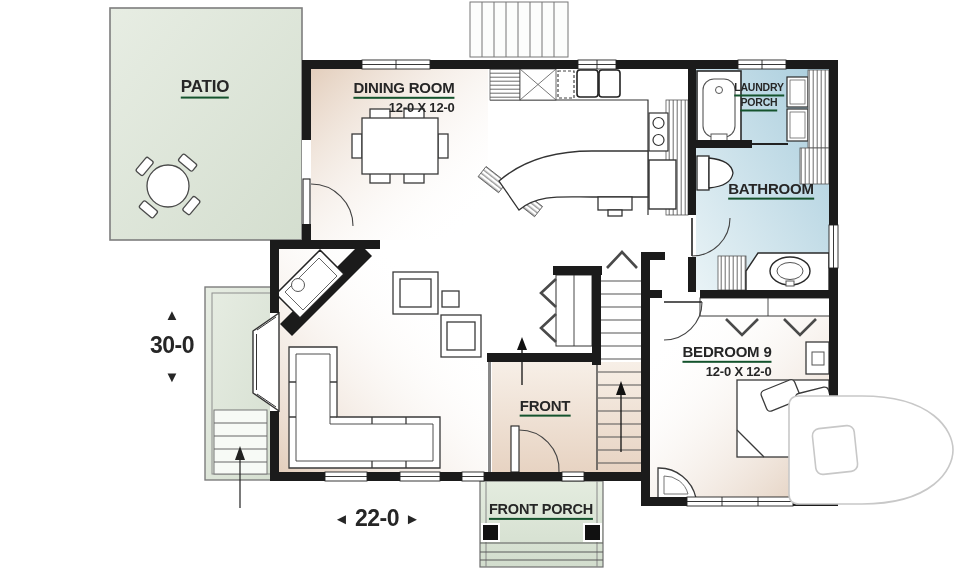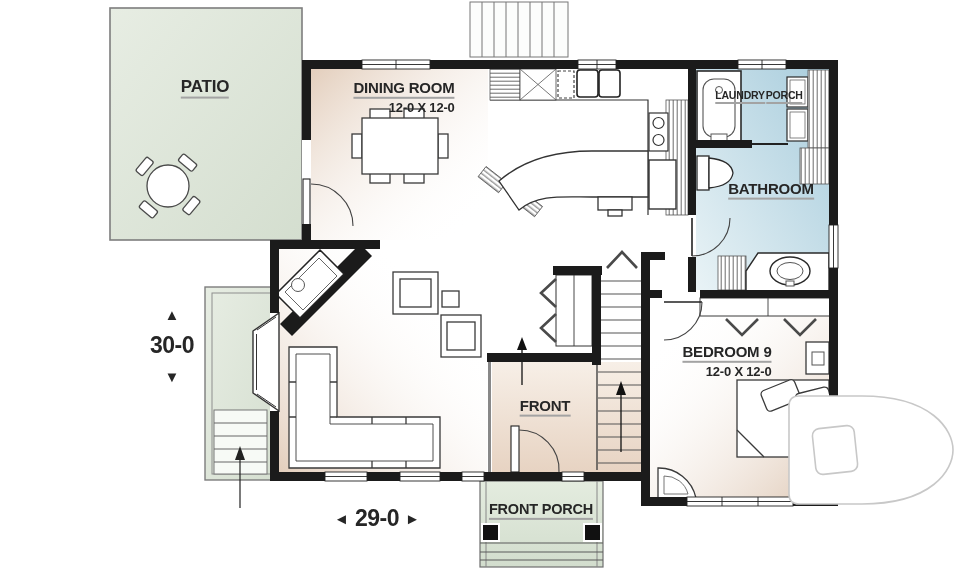--- a/index.html
+++ b/index.html
@@ -1,32 +1,32 @@
 <!DOCTYPE html>
 <html><head>
 <meta charset="utf-8">
 <style>
   html,body{margin:0;padding:0;background:#fff;}
   #stage{position:relative;width:960px;height:569px;background:#fff;overflow:hidden;
          font-family:"Liberation Sans",sans-serif;}
   #plan-svg{position:absolute;left:0;top:0;}
   .room-label{position:absolute;transform:translate(-50%,-50%);text-align:center;
               color:#262626;font-weight:bold;line-height:1.05;white-space:nowrap;z-index:5;}
-  .rname{display:inline-block;border-bottom:2px solid #a3a3a3;padding-bottom:1px;
+  .rname{display:inline-block;border-bottom:2px solid #14532d;padding-bottom:1px;
          letter-spacing:-0.2px;}
   .rdims{display:block;margin-top:2px;letter-spacing:-0.2px;}
   .fs17{font-size:17px;} .fs15{font-size:15px;} .fs14{font-size:14.5px;}
   .fs13{font-size:13px;text-align:right;} .fs10{font-size:10.5px;}
   .dim-v{position:absolute;transform:translate(-50%,-50%);display:flex;flex-direction:column;
          align-items:center;gap:10px;color:#262626;font-weight:bold;z-index:5;}
   .dim-h{position:absolute;transform:translate(-50%,-50%);display:flex;flex-direction:row;
          align-items:center;gap:6px;color:#262626;font-weight:bold;z-index:5;}
   .dim-text{font-size:23px;letter-spacing:-0.5px;}
   .tri{font-size:15px;line-height:1;}
-  .laundry-label{display:flex;flex-direction:row;align-items:center;gap:1px;}
+  .laundry-label{display:flex;flex-direction:column;align-items:center;gap:1px;}
 </style>
 </head>
 <body>
 
 <div id="stage">
 
 <svg id="plan-svg" width="960" height="569" viewBox="0 0 960 569">
   <defs>
     <linearGradient id="gPatio" x1="0" y1="0" x2="1" y2="1">
       <stop offset="0" stop-color="#e7ede3"></stop>
@@ -421,17 +421,17 @@
 </div>
 
 <div class="dim-v" style="left:172px;top:345px">
   <span class="tri">▲</span>
   <span class="dim-text">30-0</span>
   <span class="tri">▼</span>
 </div>
 
 <div class="dim-h" style="left:377px;top:518px">
   <span class="tri">◄</span>
-  <span class="dim-text">29-0</span>
+  <span class="dim-text">22-0</span>
   <span class="tri">►</span>
 </div>
 
 </div>
 
 </body></html>

